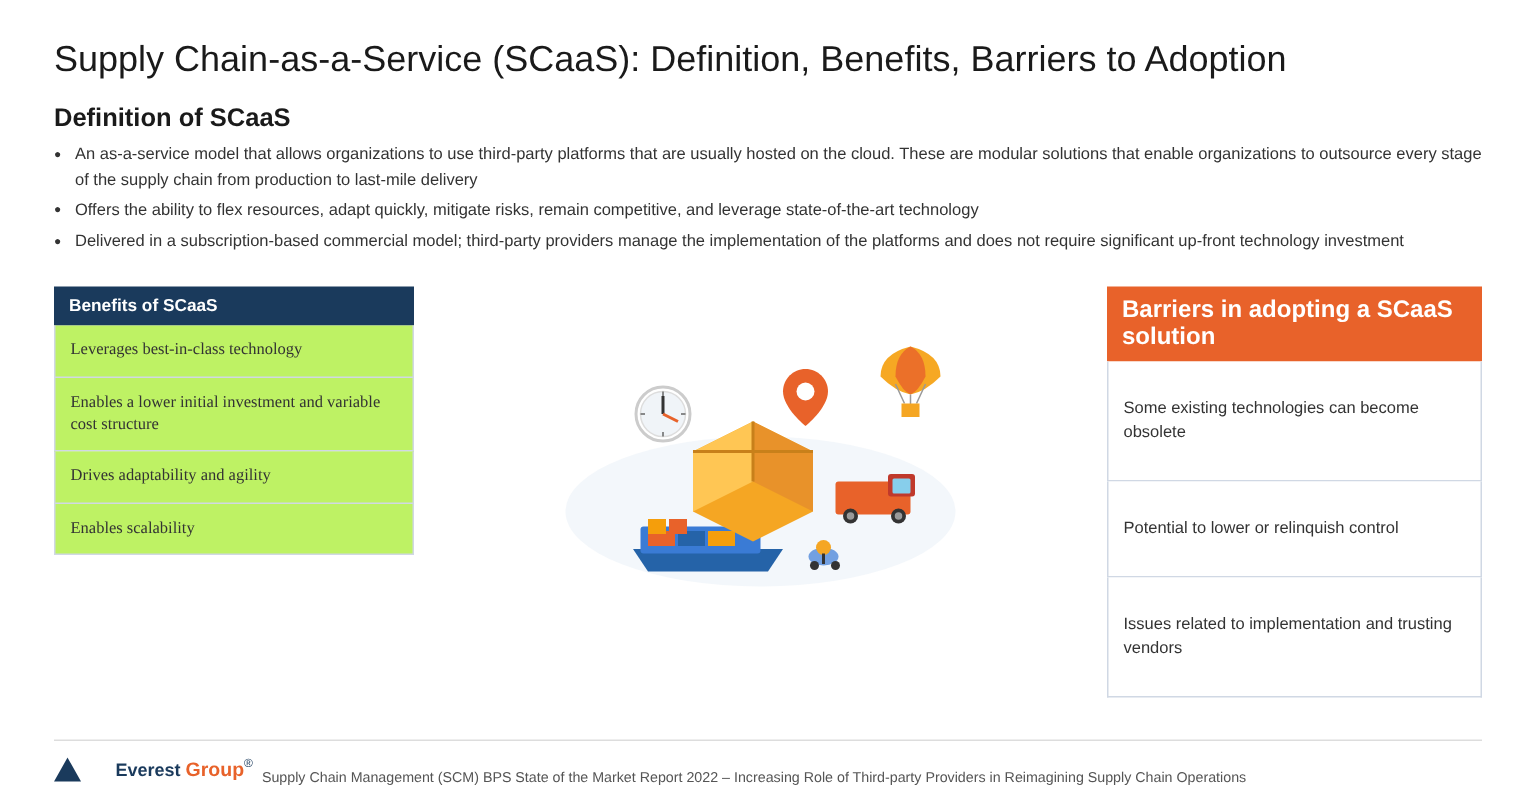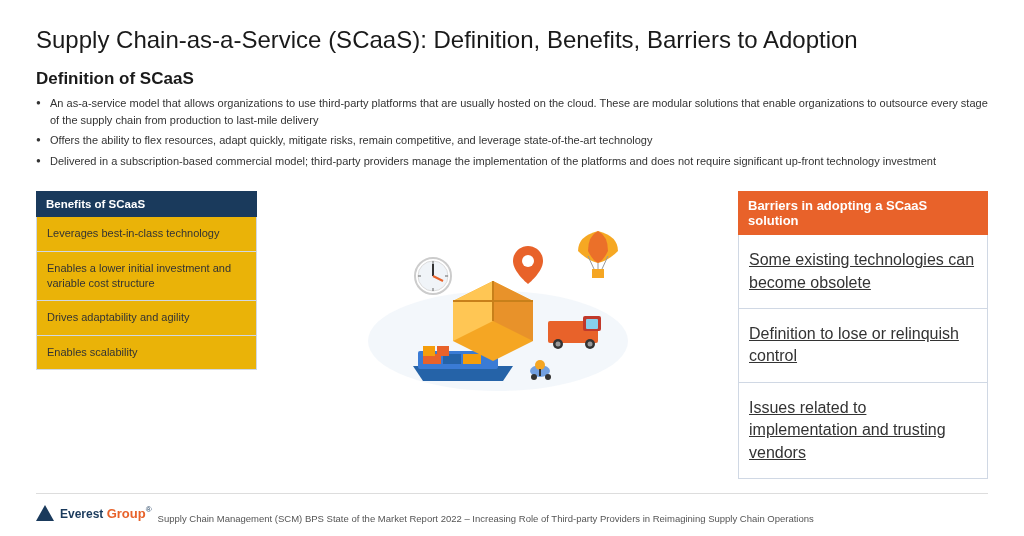--- a/index.html
+++ b/index.html
@@ -56,86 +56,86 @@
       top: 2px;
     }
     .content-row {
       display: flex;
       flex: 1;
       gap: 10px;
       align-items: flex-start;
       margin-top: 8px;
     }
     .benefits-panel {
-      width: 221px;
+      width: 240px;
       flex-shrink: 0;
     }
     .benefits-header {
       background: #1a3a5c;
       color: #ffffff;
       font-size: 11.5px;
       font-weight: 700;
       padding: 7px 10px;
     }
     .benefits-item {
       border: 1px solid #d0d8e4;
       border-top: none;
       padding: 9px 10px;
       font-size: 11px;
       color: #333;
       line-height: 1.4;
-      background: #eab308;
+      background: #bef264;
+      font-family: Liberation Serif, serif;
     }
     .benefits-item:not(:last-child) {
       border-bottom: 1px solid #d0d8e4;
     }
     .center-image {
       flex: 1;
       display: flex;
       align-items: center;
       justify-content: center;
       position: relative;
       min-height: 200px;
     }
     
     .barriers-panel {
       width: 250px;
       flex-shrink: 0;
     }
     .barriers-header {
       background: #e8622a;
       color: #ffffff;
-      font-size: 13px;
+      font-size: 16px;
       font-weight: 700;
       padding: 7px 10px;
     }
     .barriers-item {
       border: 1px solid #d0d8e4;
       border-top: none;
-      padding: 14px 10px;
-      font-size: 16px;
+      padding: 24px 10px;
+      font-size: 11px;
       color: #333;
       line-height: 1.4;
       background: #fff;
-      text-decoration: underline;
     }
     .barriers-item:not(:last-child) {
       border-bottom: 1px solid #d0d8e4;
     }
     .footer {
       display: flex;
       align-items: center;
       padding-top: 8px;
       border-top: 1px solid #ddd;
       margin-top: 8px;
     }
     .footer-logo {
       display: flex;
       align-items: center;
-      gap: 6px;
+      gap: 23px;
       margin-right: 6px;
     }
     .logo-triangle {
       width: 0;
       height: 0;
       border-left: 9px solid transparent;
       border-right: 9px solid transparent;
       border-bottom: 16px solid #1a3a5c;
     }
     .logo-text {
@@ -256,21 +256,21 @@
           <line x1="12" y1="18" x2="12" y2="25" stroke="#333" stroke-width="2"></line>
           <circle cx="6" cy="26" r="3" fill="#333"></circle>
           <circle cx="20" cy="26" r="3" fill="#333"></circle>
         </g>
       </svg>
     </div>
 
     <div class="barriers-panel">
       <div class="barriers-header">Barriers in adopting a SCaaS solution</div>
       <div class="barriers-item">Some existing technologies can become obsolete</div>
-      <div class="barriers-item">Definition to lose or relinquish control</div>
+      <div class="barriers-item">Potential to lower or relinquish control</div>
       <div class="barriers-item">Issues related to implementation and trusting vendors</div>
     </div>
   </div>
 
   <div class="footer">
     <div class="footer-logo">
       <div class="logo-triangle"></div>
       <span>
         <span class="logo-text">Everest </span><span class="logo-group">Group</span><span class="logo-registered">®</span>
       </span>

